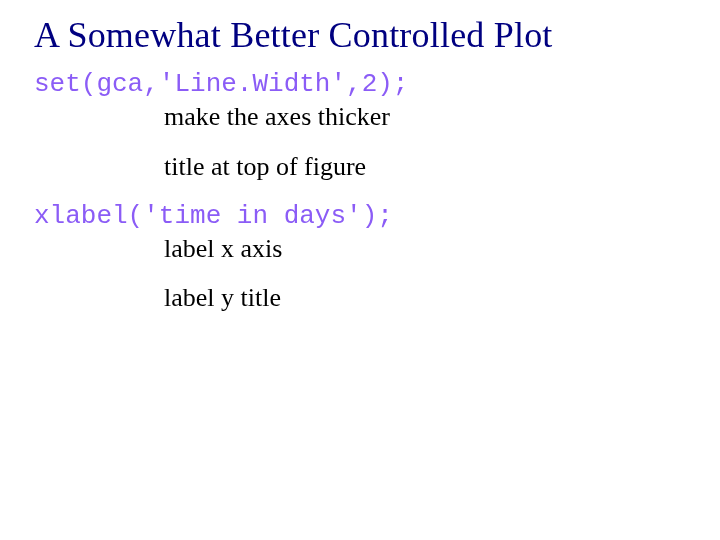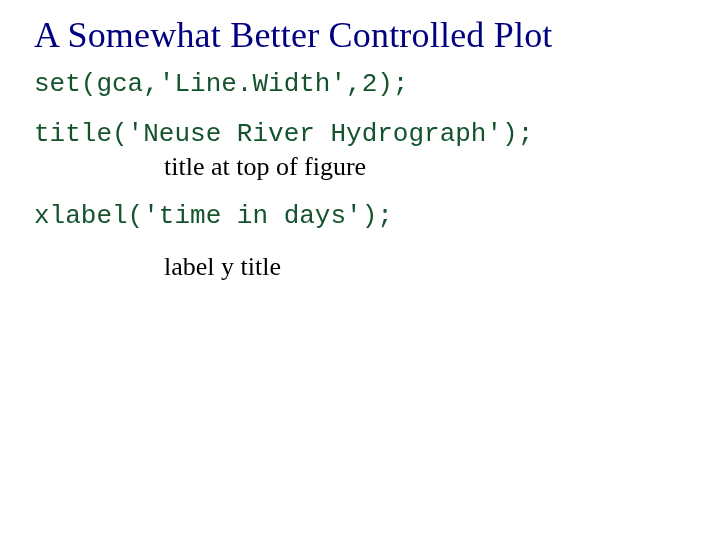--- a/index.html
+++ b/index.html
@@ -23,21 +23,21 @@
     color: #000080;
     margin: 0 0 14px 0;
     letter-spacing: 0.2px;
   }
   .item {
     margin-bottom: 20px;
   }
   .code {
     font-family: "Courier New", Courier, monospace;
     font-size: 26px;
-    color: #14532d;
+    color: #8b5cf6;
     white-space: pre;
     line-height: 1.15;
   }
   .caption {
     font-family: "Times New Roman", Times, serif;
     font-size: 26px;
     color: #000000;
     margin-left: 130px;
     margin-top: 2px;
     line-height: 1.15;
@@ -45,29 +45,30 @@
 </style>
 </head>
 <body>
 
 <div class="slide">
 
   <h1 class="title">A Somewhat Better Controlled Plot</h1>
 
   <div class="item">
     <div class="code">set(gca,'Line.Width',2);</div>
+    <div class="caption">make the axes thicker</div>
   </div>
 
 
   <div class="item">
-    <div class="code">title('Neuse River Hydrograph');</div>
     <div class="caption">title at top of figure</div>
   </div>
 
   <div class="item">
     <div class="code">xlabel('time in days');</div>
+    <div class="caption">label x axis</div>
   </div>
 
   <div class="item">
     <div class="caption">label y title</div>
   </div>
 
 </div>
 
 </body></html>

